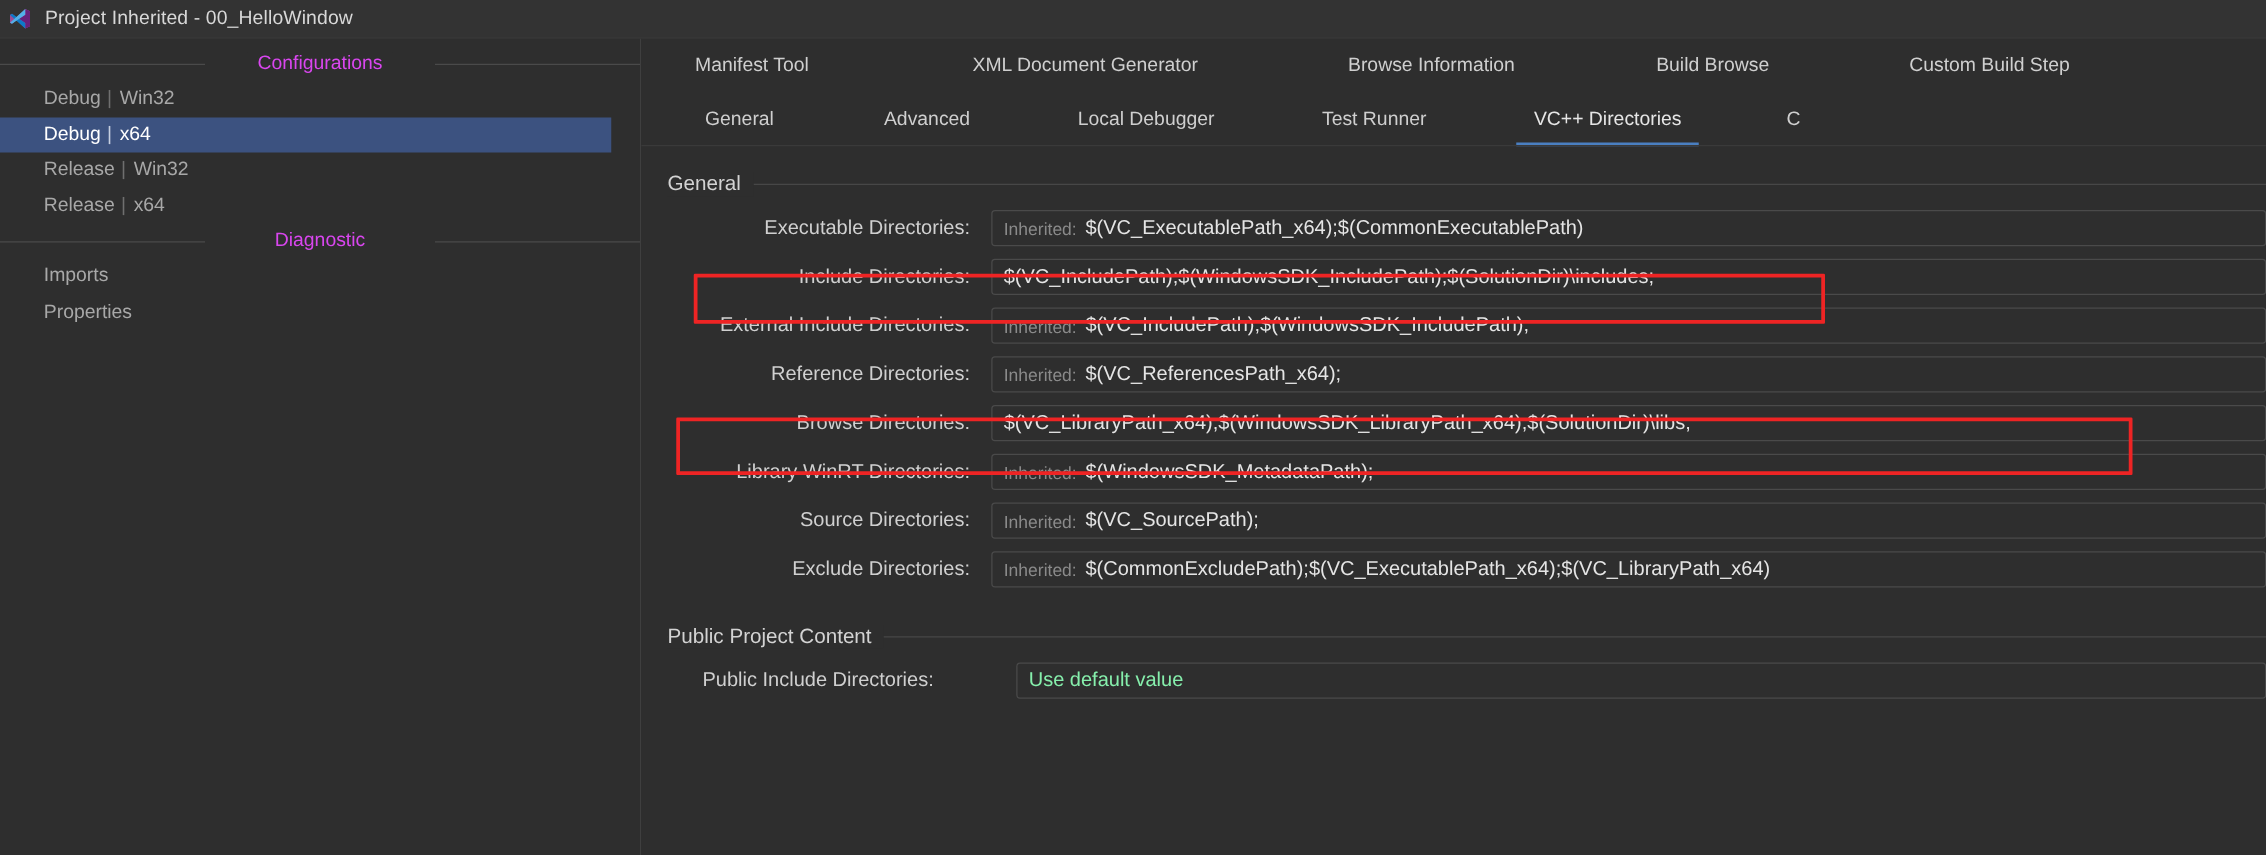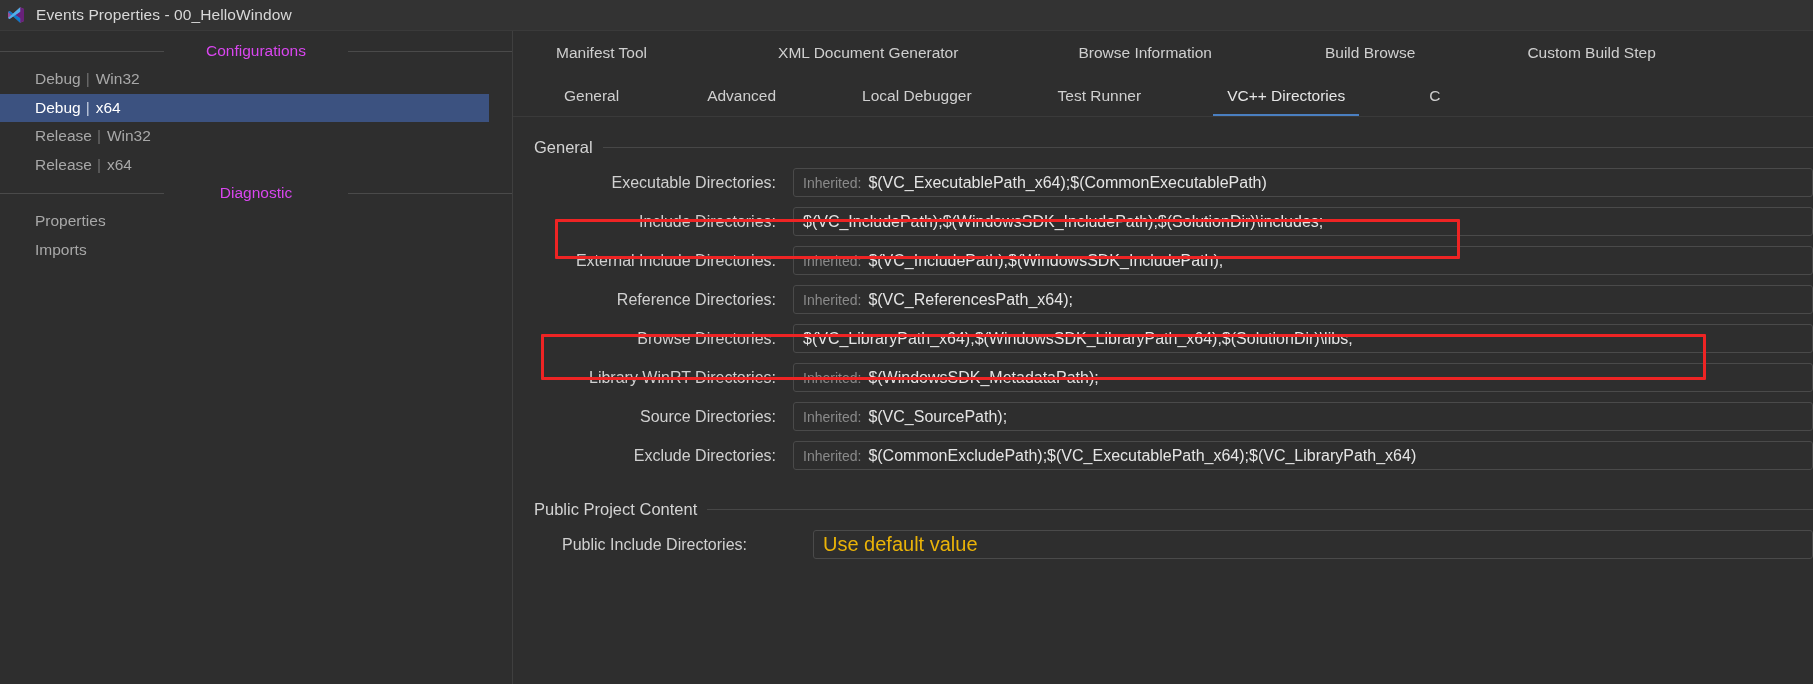--- a/index.html
+++ b/index.html
@@ -226,22 +226,22 @@
     flex: 0 0 auto;
   }
   .field .val {
     color: #e5e5e5;
     font-size: 16px;
     white-space: nowrap;
     overflow: hidden;
     text-overflow: clip;
   }
   .field .ph {
-    color: #eab308;
-    font-size: 20px;
+    color: #86efac;
+    font-size: 16px;
   }
 
   .spacer { height: 18px; }
 
   
   .redbox {
     position: absolute;
     border: 3px solid #ee2424;
     pointer-events: none;
     z-index: 20;
@@ -255,21 +255,21 @@
 
   <div class="titlebar">
     <div class="app-icon">
       <svg width="18" height="18" viewBox="0 0 18 18">
         <path d="M13.2 1.2 L17 3.0 L17 15.0 L13.2 16.8 L6.2 10.2 L2.6 13.0 L1.0 12.1 L1.0 5.9 L2.6 5.0 L6.2 7.8 Z" fill="#9b4f96"></path>
         <path d="M13.2 1.2 L17 3.0 L17 15.0 L13.2 16.8 L13.2 12.3 L8.2 9.0 L13.2 5.7 Z" fill="#68217a"></path>
         <path d="M1.0 5.9 L2.6 5.0 L13.2 12.3 L13.2 16.8 Z" fill="#0d7ac8"></path>
         <path d="M1.0 12.1 L2.6 13.0 L13.2 5.7 L13.2 1.2 Z" fill="#52b0e8"></path>
       </svg>
     </div>
-    <div class="title-text">Events Properties - 00_HelloWindow</div>
+    <div class="title-text">Project Inherited - 00_HelloWindow</div>
   </div>
 
   <div class="body">
 
     <div class="sidebar">
 
       <div class="group-header">
         <div class="line-l"></div>
         <div class="line-r"></div>
         <span>Configurations</span>
@@ -299,25 +299,25 @@
         <span>x64</span>
       </div>
 
       <div class="group-header">
         <div class="line-l"></div>
         <div class="line-r"></div>
         <span>Diagnostic</span>
       </div>
 
       <div class="side-item">
+        <span>Imports</span>
+      </div>
+
+      <div class="side-item">
         <span>Properties</span>
-      </div>
-
-      <div class="side-item">
-        <span>Imports</span>
       </div>
 
     </div>
 
     <div class="panel">
 
       <div class="tabrow row1" style="padding-left:23px;gap:48px;">
         <div class="tab" style="margin-left:10px;">
           <span>Manifest Tool</span>
         </div>

